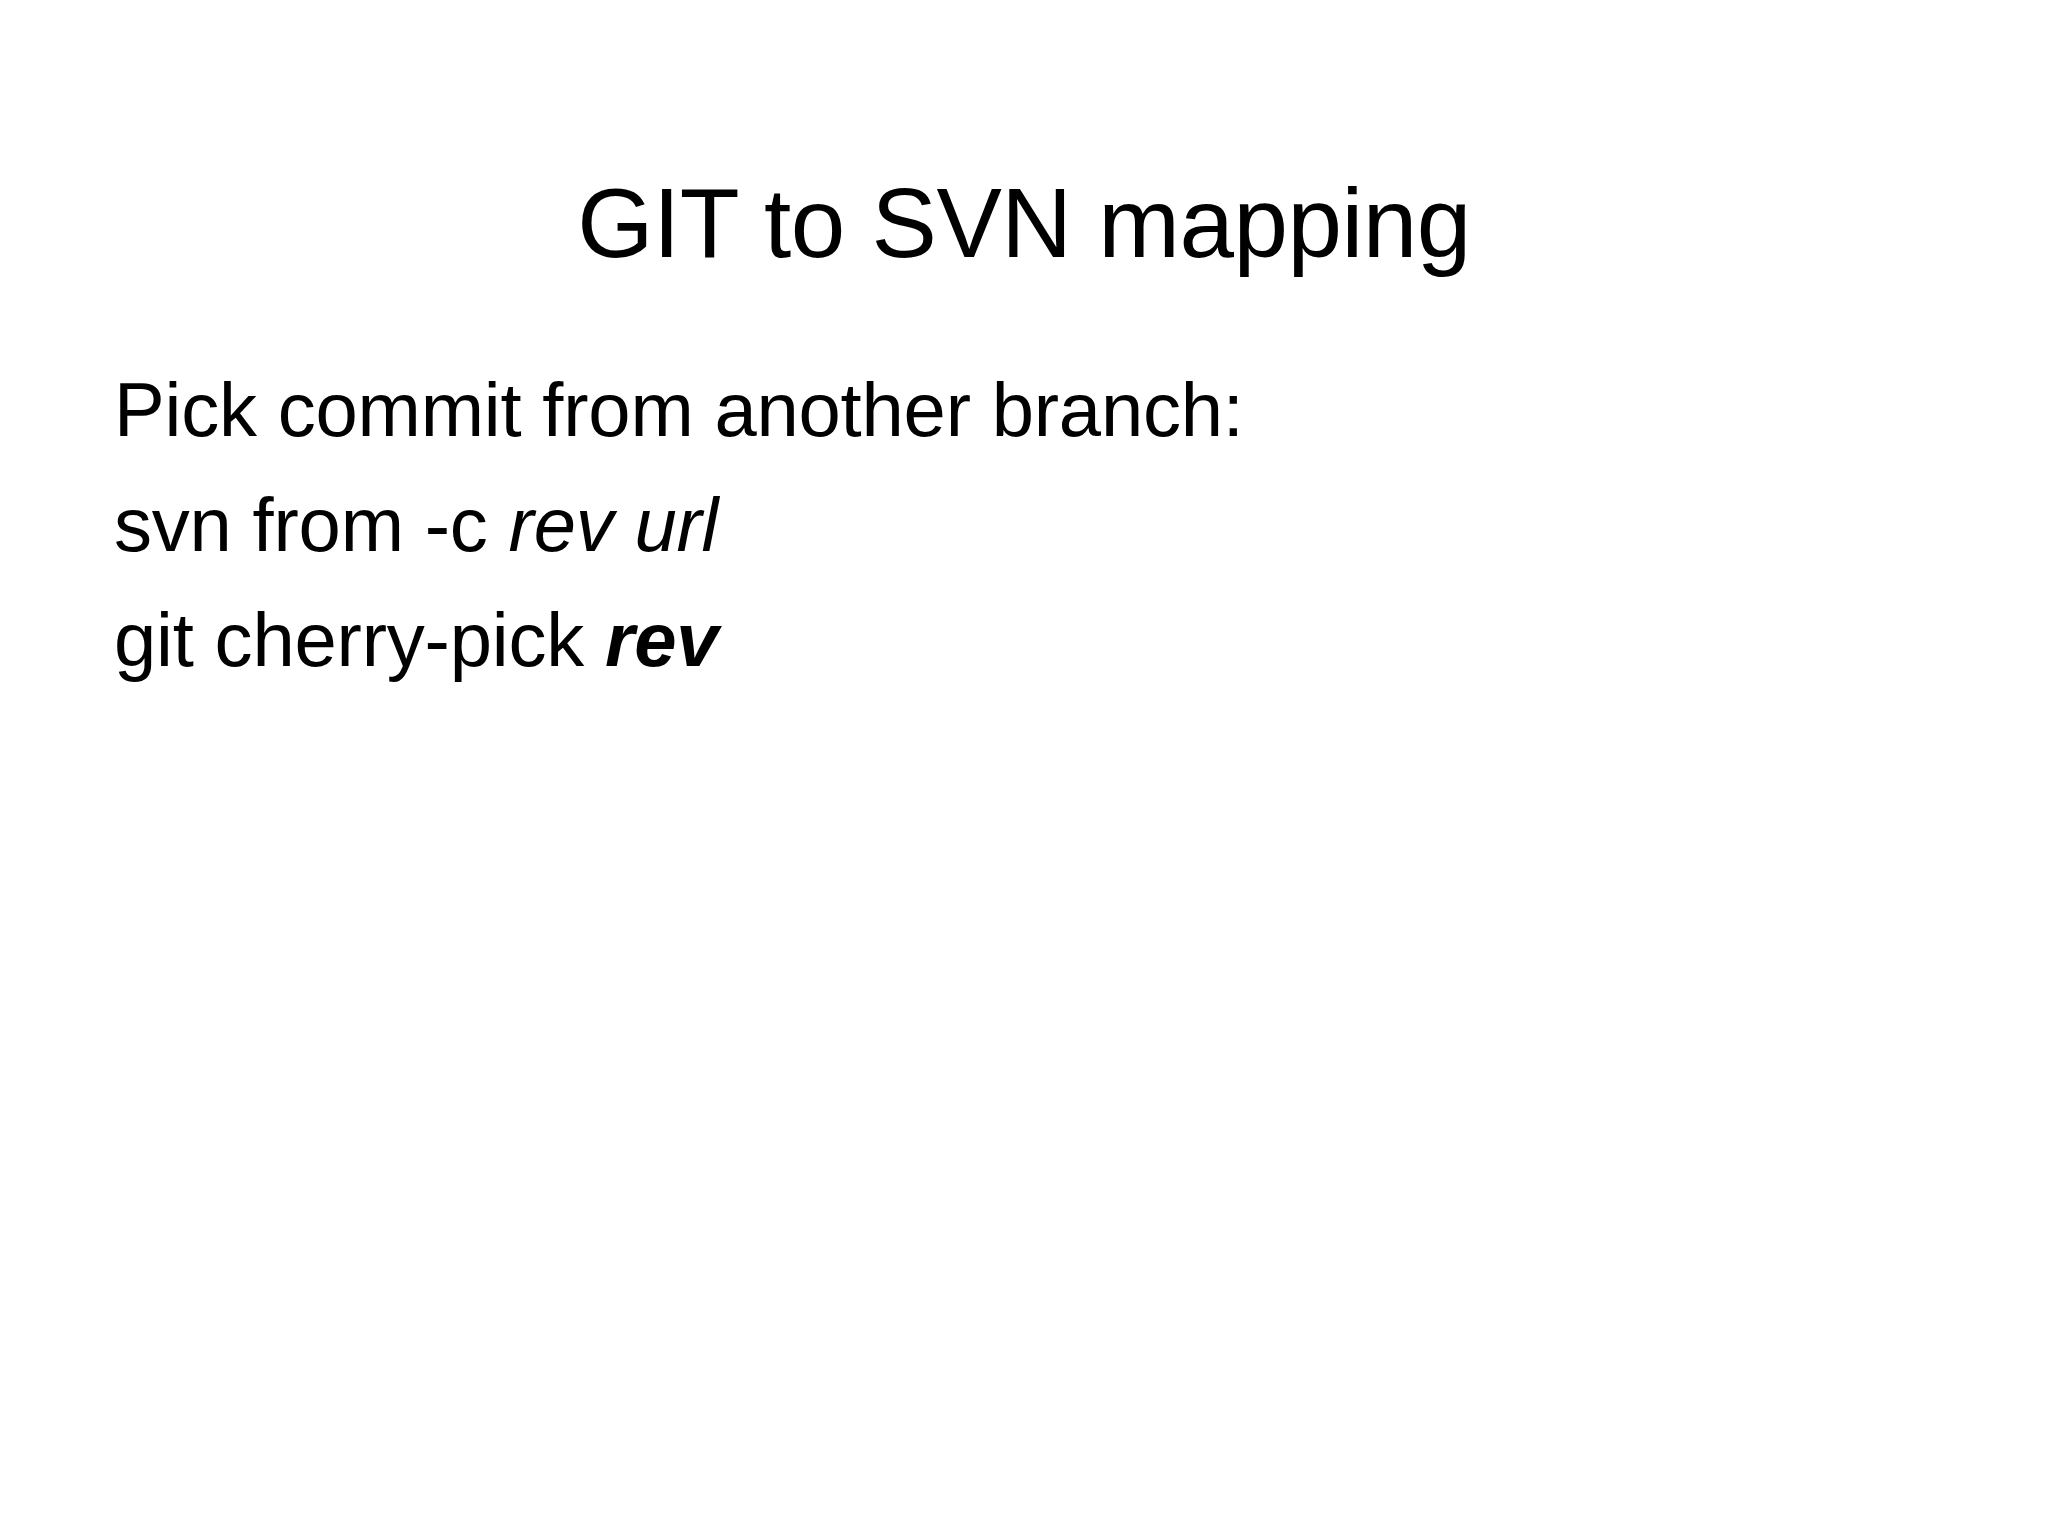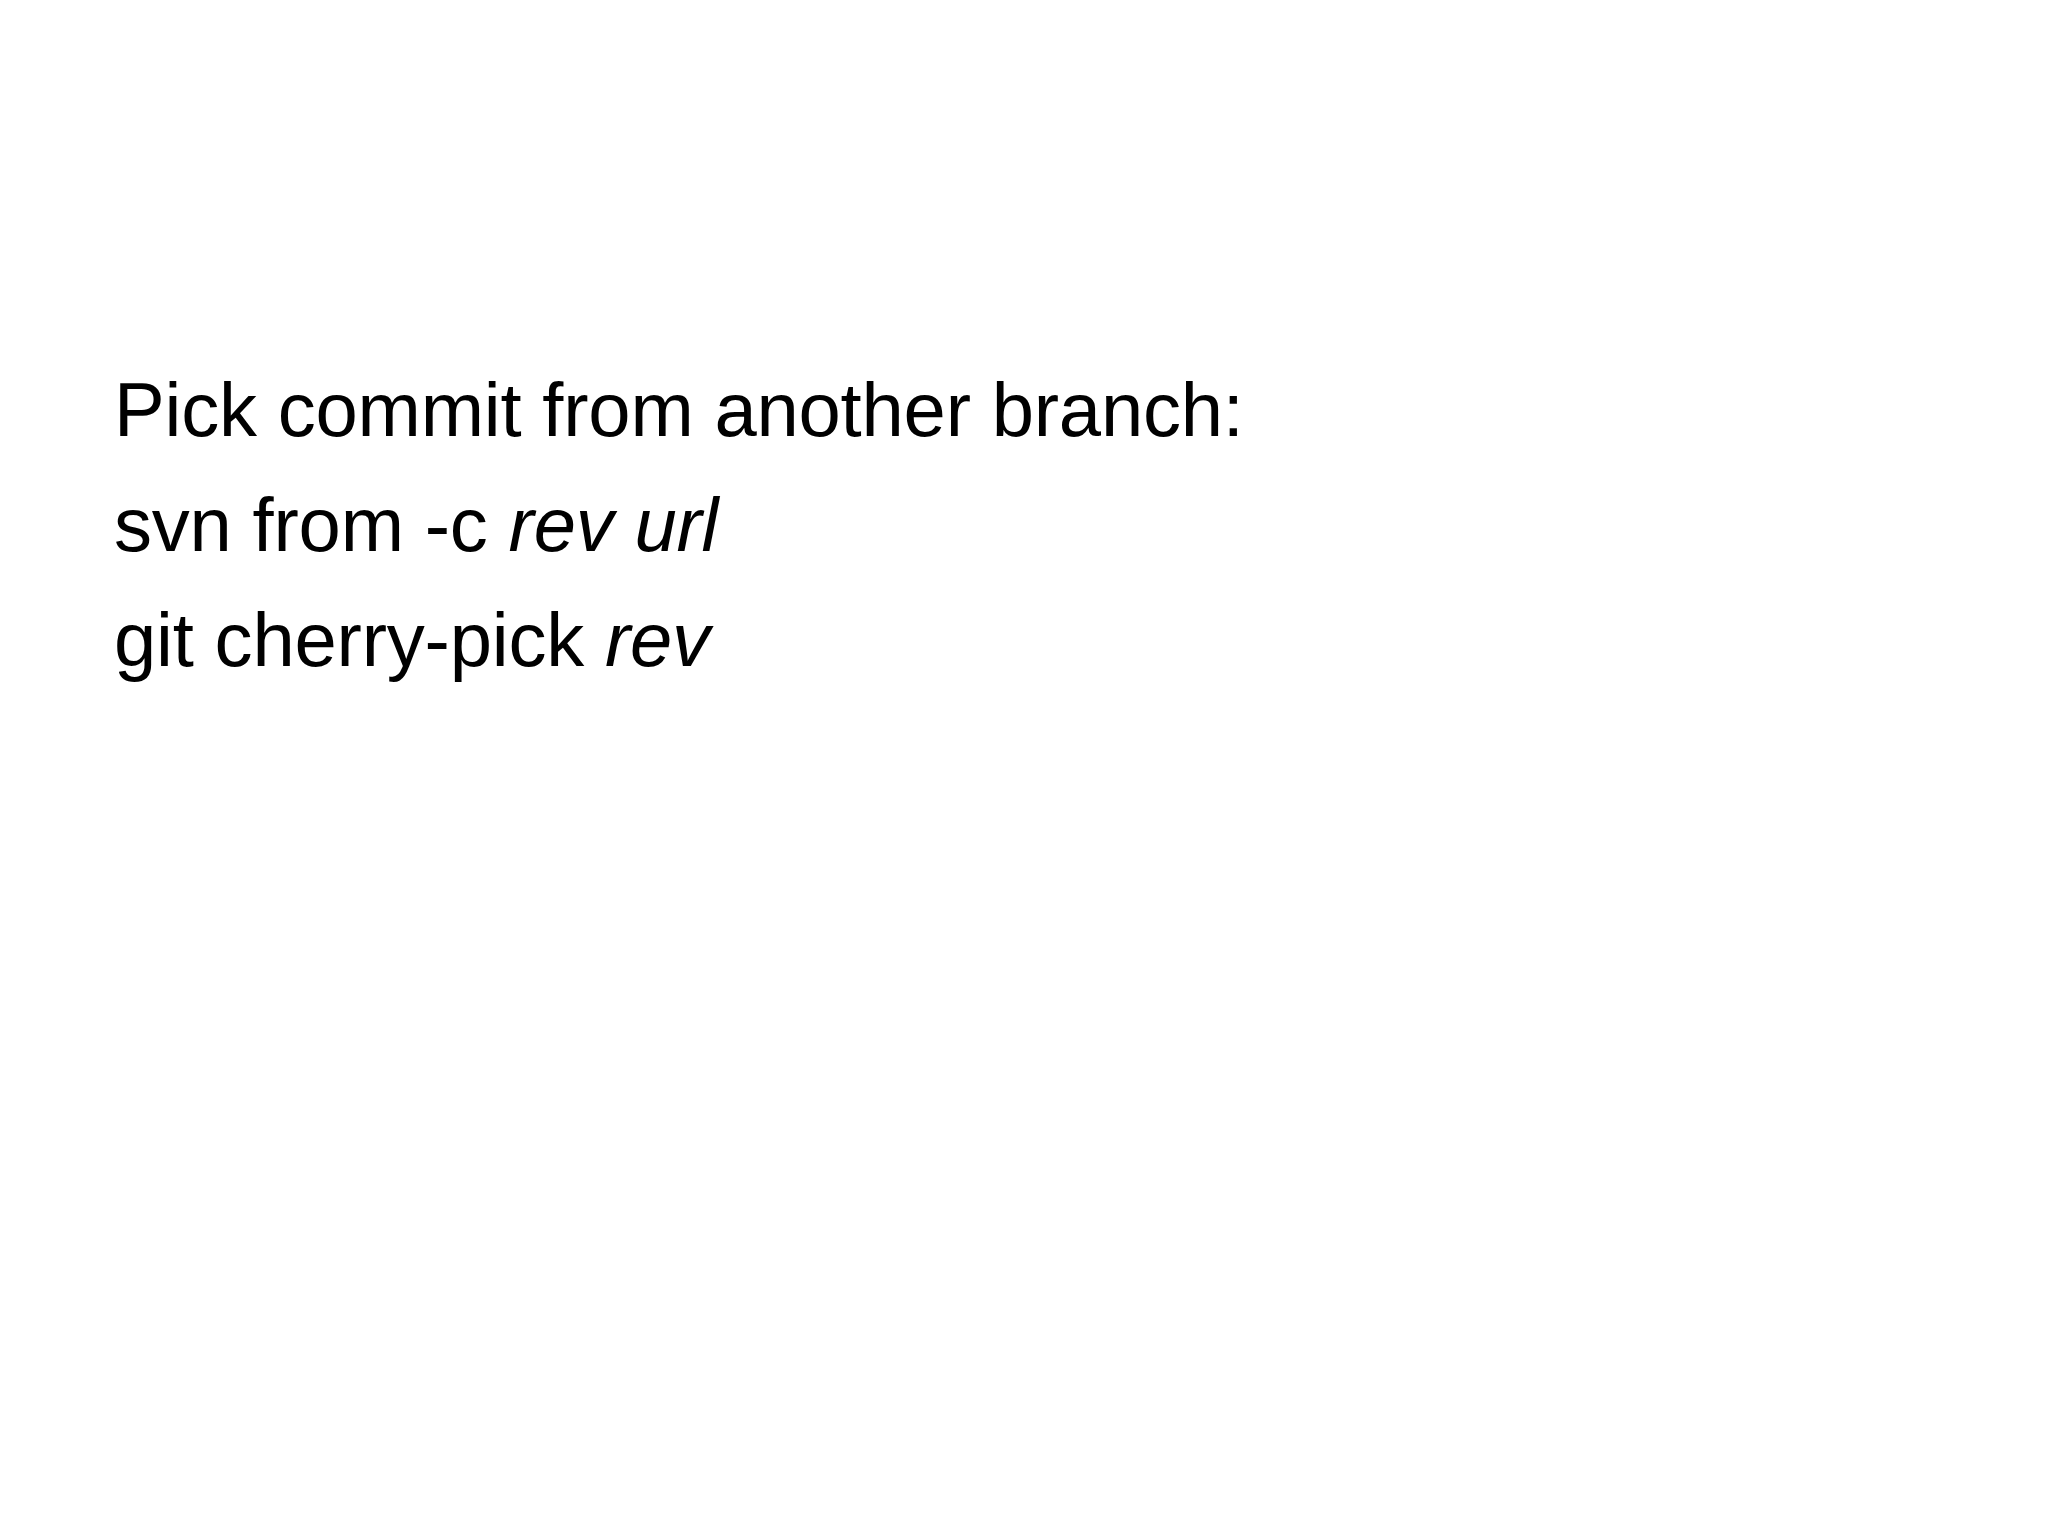--- a/index.html
+++ b/index.html
@@ -67,29 +67,30 @@
   .run-italic {
     font-weight: 400;
     font-style: italic;
     margin-top: 24px;
   }
   .run-bold {
     font-weight: 400;
     font-style: normal;
   }
   .run-bold-italic {
-    font-weight: 400;
+    font-weight: 700;
     font-style: italic;
   }
 </style>
 </head>
 <body>
 
 <div class="slide">
 
+  <h1 class="slide-title">GIT to SVN mapping</h1>
 
   <div class="body-block">
 
     <p class="body-line">
       <span class="run-regular">Pick commit from another branch:</span>
     </p>
 
     <p class="body-line">
       <span class="run-regular">svn from -c </span><span class="run-italic">rev url</span>
     </p>

